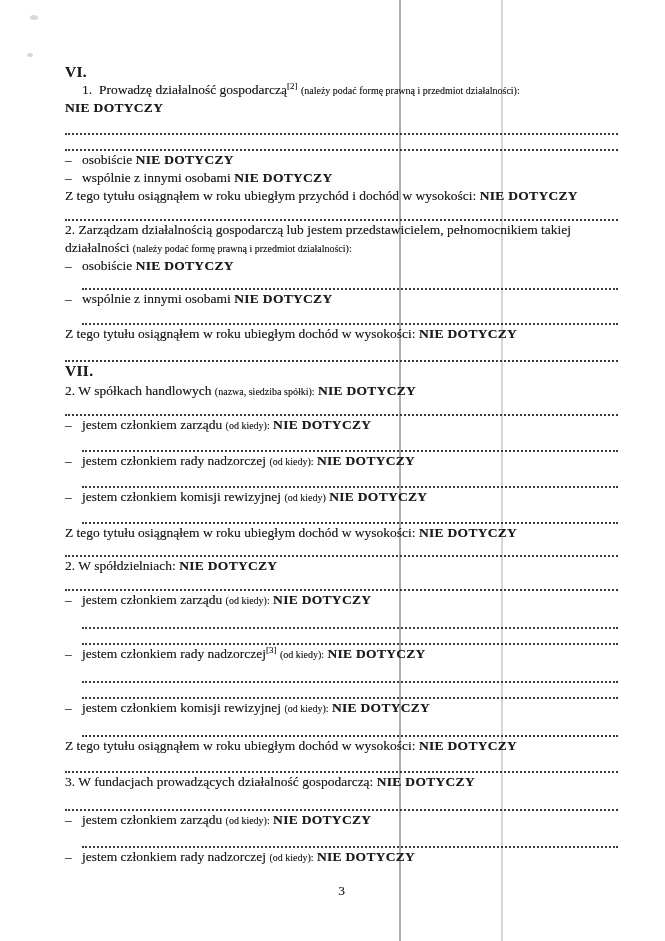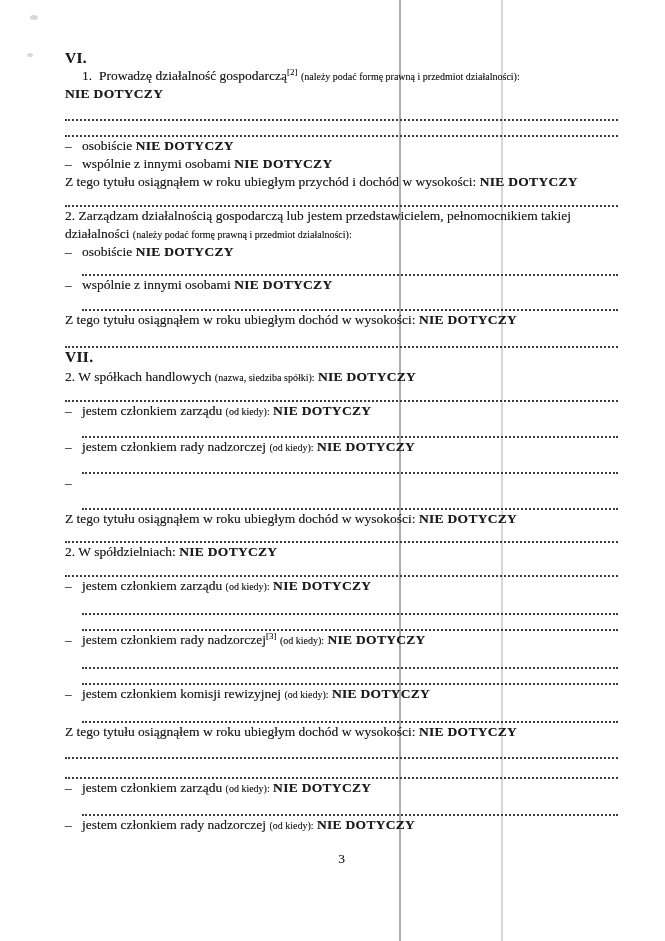--- a/index.html
+++ b/index.html
@@ -11,21 +11,21 @@
     font-family:"Liberation Serif","DejaVu Serif",serif;
     color:#1b1b1b;
   }
   .fold-line{position:absolute;top:0;bottom:0;pointer-events:none;}
   .fold-line.a{left:399px;width:2px;background:#aeaeae;}
   .fold-line.b{left:501px;width:2px;background:#d6d6d6;}
   .speck{position:absolute;background:#c8c8c8;border-radius:50%;opacity:.7;}
   .speck.s1{left:30px;top:15px;width:8px;height:5px;}
   .speck.s2{left:27px;top:53px;width:6px;height:4px;}
   .content{
-    position:absolute;left:65px;top:49px;width:553px;
+    position:absolute;left:65px;top:63px;width:553px;
     font-size:13.5px;line-height:18px;
     text-shadow:0 0 .4px rgba(0,0,0,.45);
   }
   .line{white-space:nowrap;height:18px;}
   .heading{font-weight:bold;font-size:15.5px;letter-spacing:.3px;}
   .dash-item{display:flex;}
   .dash{width:17px;flex:0 0 17px;}
   .indent-num{padding-left:17px;}
   .b{font-weight:bold;letter-spacing:.3px;text-align:center;}
   .s{font-size:10px;}
@@ -82,20 +82,21 @@
           <span><span>jestem członkiem zarządu </span><span class="s">(od kiedy):</span><span> </span><span class="b">NIE DOTYCZY</span></span>
         </div>
         <div class="dotline indent" style="height: 18px;"></div>
         <div class="line dash-item">
           <span class="dash">–</span>
           <span><span>jestem członkiem rady nadzorczej </span><span class="s">(od kiedy):</span><span> </span><span class="b">NIE DOTYCZY</span></span>
         </div>
         <div class="dotline indent" style="height: 18px;"></div>
         <div class="line dash-item">
           <span class="dash">–</span>
+          <span><span>jestem członkiem komisji rewizyjnej </span><span class="s">(od kiedy)</span><span> </span><span class="b">NIE DOTYCZY</span></span>
         </div>
         <div class="dotline indent" style="height: 18px;"></div>
         <div class="line"><span>Z tego tytułu osiągnąłem w roku ubiegłym dochód w wysokości: </span><span class="b">NIE DOTYCZY</span></div>
         <div class="dotline" style="height: 15px;"></div>
         <div class="line" style=""><span>2. W spółdzielniach: </span><span class="b">NIE DOTYCZY</span></div>
         <div class="dotline" style="height: 16px;"></div>
         <div class="line dash-item">
           <span class="dash">–</span>
           <span><span>jestem członkiem zarządu </span><span class="s">(od kiedy):</span><span> </span><span class="b">NIE DOTYCZY</span></span>
         </div>
@@ -107,20 +108,21 @@
         </div>
         <div class="dotline indent" style="height: 20px;"></div>
         <div class="dotline indent" style="height: 16px;"></div>
         <div class="line dash-item">
           <span class="dash">–</span>
           <span><span>jestem członkiem komisji rewizyjnej </span><span class="s">(od kiedy):</span><span> </span><span class="b">NIE DOTYCZY</span></span>
         </div>
         <div class="dotline indent" style="height: 20px;"></div>
         <div class="line"><span>Z tego tytułu osiągnąłem w roku ubiegłym dochód w wysokości: </span><span class="b">NIE DOTYCZY</span></div>
         <div class="dotline" style="height: 18px;"></div>
+        <div class="line"><span>3. W fundacjach prowadzących działalność gospodarczą: </span><span class="b">NIE DOTYCZY</span></div>
         <div class="dotline" style="height: 20px;"></div>
         <div class="line dash-item">
           <span class="dash">–</span>
           <span><span>jestem członkiem zarządu </span><span class="s">(od kiedy):</span><span> </span><span class="b">NIE DOTYCZY</span></span>
         </div>
         <div class="dotline indent" style="height: 19px;"></div>
         <div class="line dash-item">
           <span class="dash">–</span>
           <span><span>jestem członkiem rady nadzorczej </span><span class="s">(od kiedy):</span><span> </span><span class="b">NIE DOTYCZY</span></span>
         </div>

